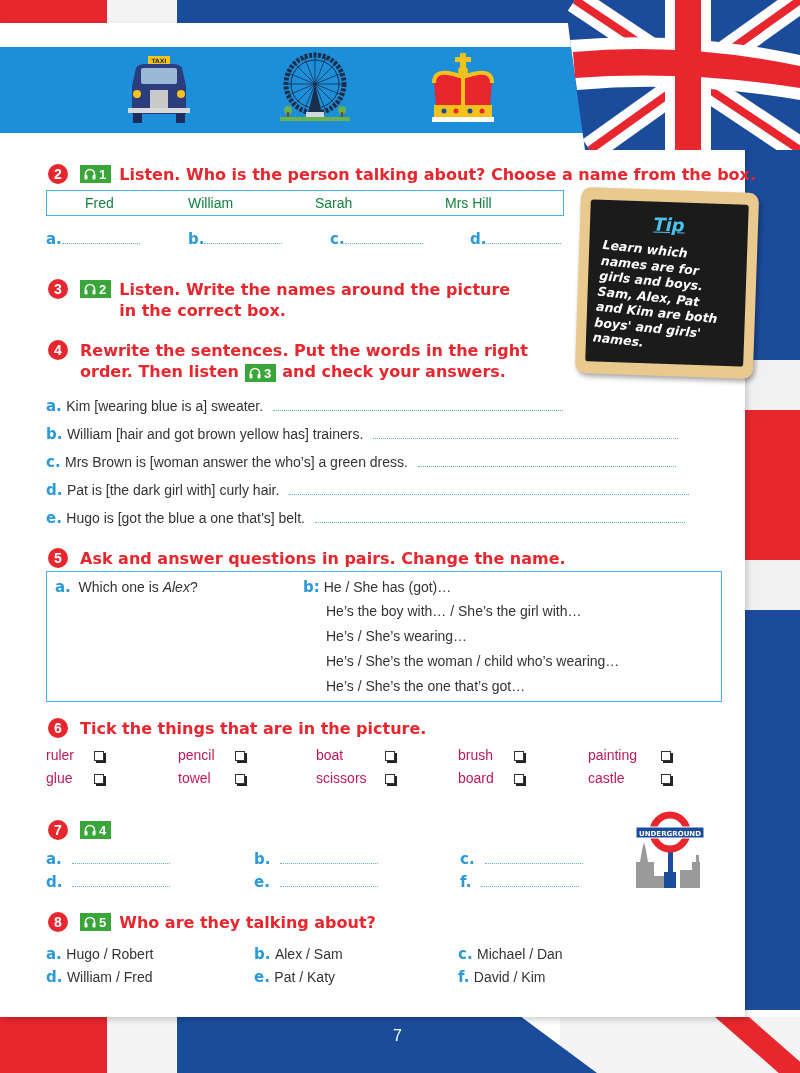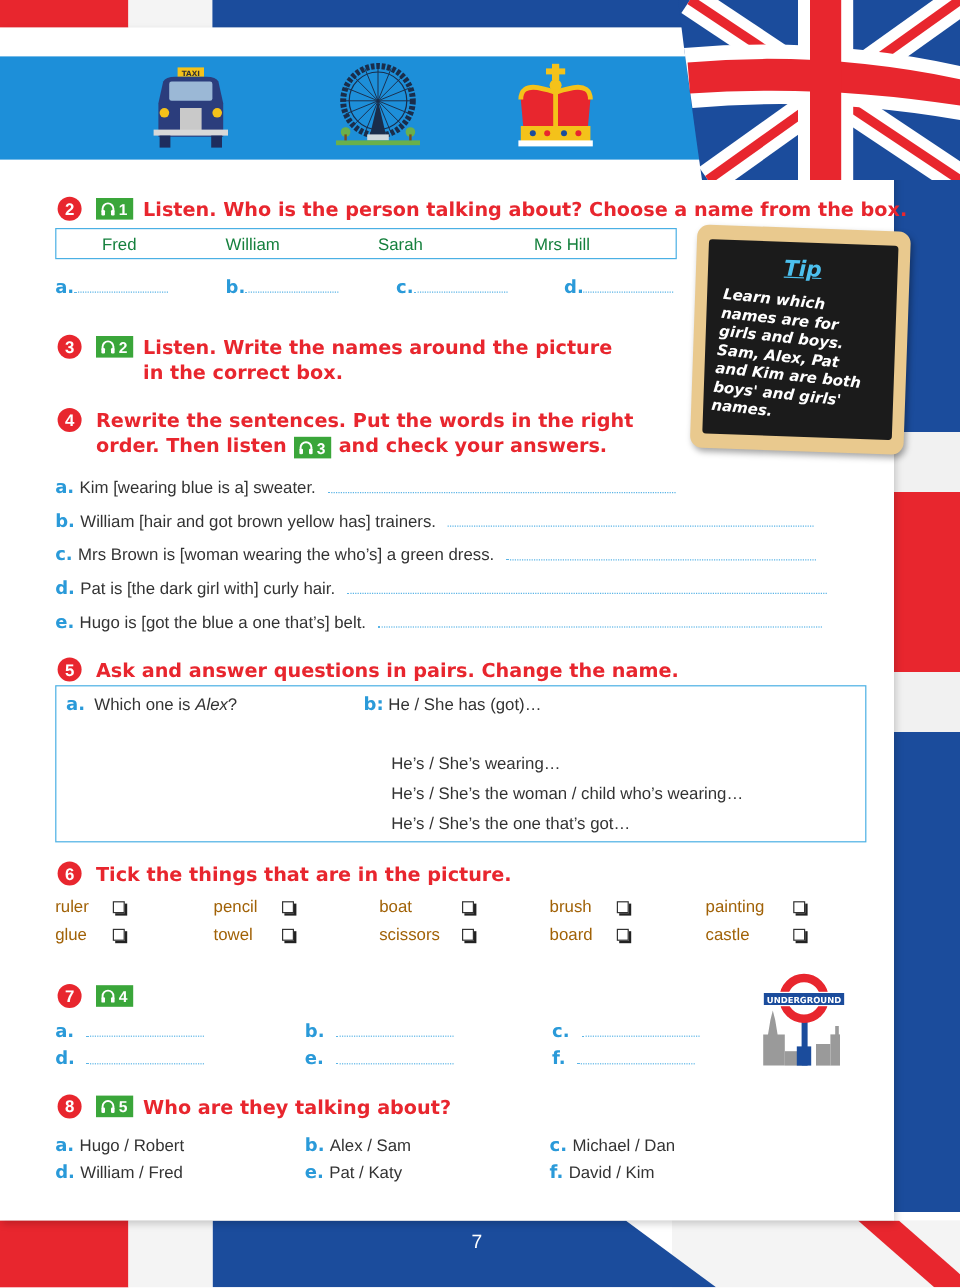--- a/index.html
+++ b/index.html
@@ -94,21 +94,21 @@
   .sent-row { position: absolute; left: 46px; display: flex; align-items: baseline; }
 
   
   .pair-box {
     position: absolute; left: 46px; top: 571px; width: 676px; height: 131px;
     border: 1.5px solid #4ab0e4; box-sizing: border-box;
   }
   .pair-line { position: absolute; font-size: 14px; color: #333; }
 
   
-  .tick-item { position: absolute; font-size: 14px; color: #a16207; display: flex; align-items: center; }
+  .tick-item { position: absolute; font-size: 14px; color: #be185d; display: flex; align-items: center; }
   .checkbox {
     width: 10px; height: 10px; border: 1px solid #333; background: #fff;
     box-shadow: 2px 2px 0 #222; position: absolute; box-sizing: border-box;
   }
 
   .page-num { position: absolute; left: 393px; top: 1027px; color: #fff; font-size: 16px; }
 </style>
 </head>
 <body>
 
@@ -289,21 +289,21 @@
 
 <div class="sent-row" style="top:397px;">
   <span class="letter">a.</span>&nbsp;<span class="body-txt">Kim [wearing blue is a] sweater.</span>
   <span class="dots" style="width:290px;margin-left:10px;"></span>
 </div>
 <div class="sent-row" style="top:425px;">
   <span class="letter">b.</span>&nbsp;<span class="body-txt">William [hair and got brown yellow has] trainers.</span>
   <span class="dots" style="width:305px;margin-left:10px;"></span>
 </div>
 <div class="sent-row" style="top:453px;">
-  <span class="letter">c.</span>&nbsp;<span class="body-txt">Mrs Brown is [woman wearing the who’s] a green dress.</span>
+  <span class="letter">c.</span>&nbsp;<span class="body-txt">Mrs Brown is [woman answer the who’s] a green dress.</span>
   <span class="dots" style="width:258px;margin-left:10px;"></span>
 </div>
 <div class="sent-row" style="top:481px;">
   <span class="letter">d.</span>&nbsp;<span class="body-txt">Pat is [the dark girl with] curly hair.</span>
   <span class="dots" style="width:400px;margin-left:10px;"></span>
 </div>
 <div class="sent-row" style="top:509px;">
   <span class="letter">e.</span>&nbsp;<span class="body-txt">Hugo is [got the blue a one that’s] belt.</span>
   <span class="dots" style="width:370px;margin-left:10px;"></span>
 </div>
@@ -315,20 +315,21 @@
 
 <div class="pair-box">
   <div class="pair-line" style="left:8px;top:6px;">
     <span class="letter">a.</span>&nbsp;
     <span>Which one is </span><i>Alex</i><span>?</span>
   </div>
   <div class="pair-line" style="left:256px;top:6px;">
     <span class="letter">b:</span>
     <span>He / She has (got)…</span>
   </div>
+  <div class="pair-line" style="left:279px;top:31px;">He’s the boy with… / She’s the girl with…</div>
   <div class="pair-line" style="left:279px;top:56px;">He’s / She’s wearing…</div>
   <div class="pair-line" style="left:279px;top:81px;">He’s / She’s the woman / child who’s wearing…</div>
   <div class="pair-line" style="left:279px;top:106px;">He’s / She’s the one that’s got…</div>
 </div>
 
 <div class="ex-head" style="left:48px;top:718px;">
   <span class="num-badge">6</span>
   <span class="ex-text">Tick the things that are in the picture.</span>
 </div>
 

